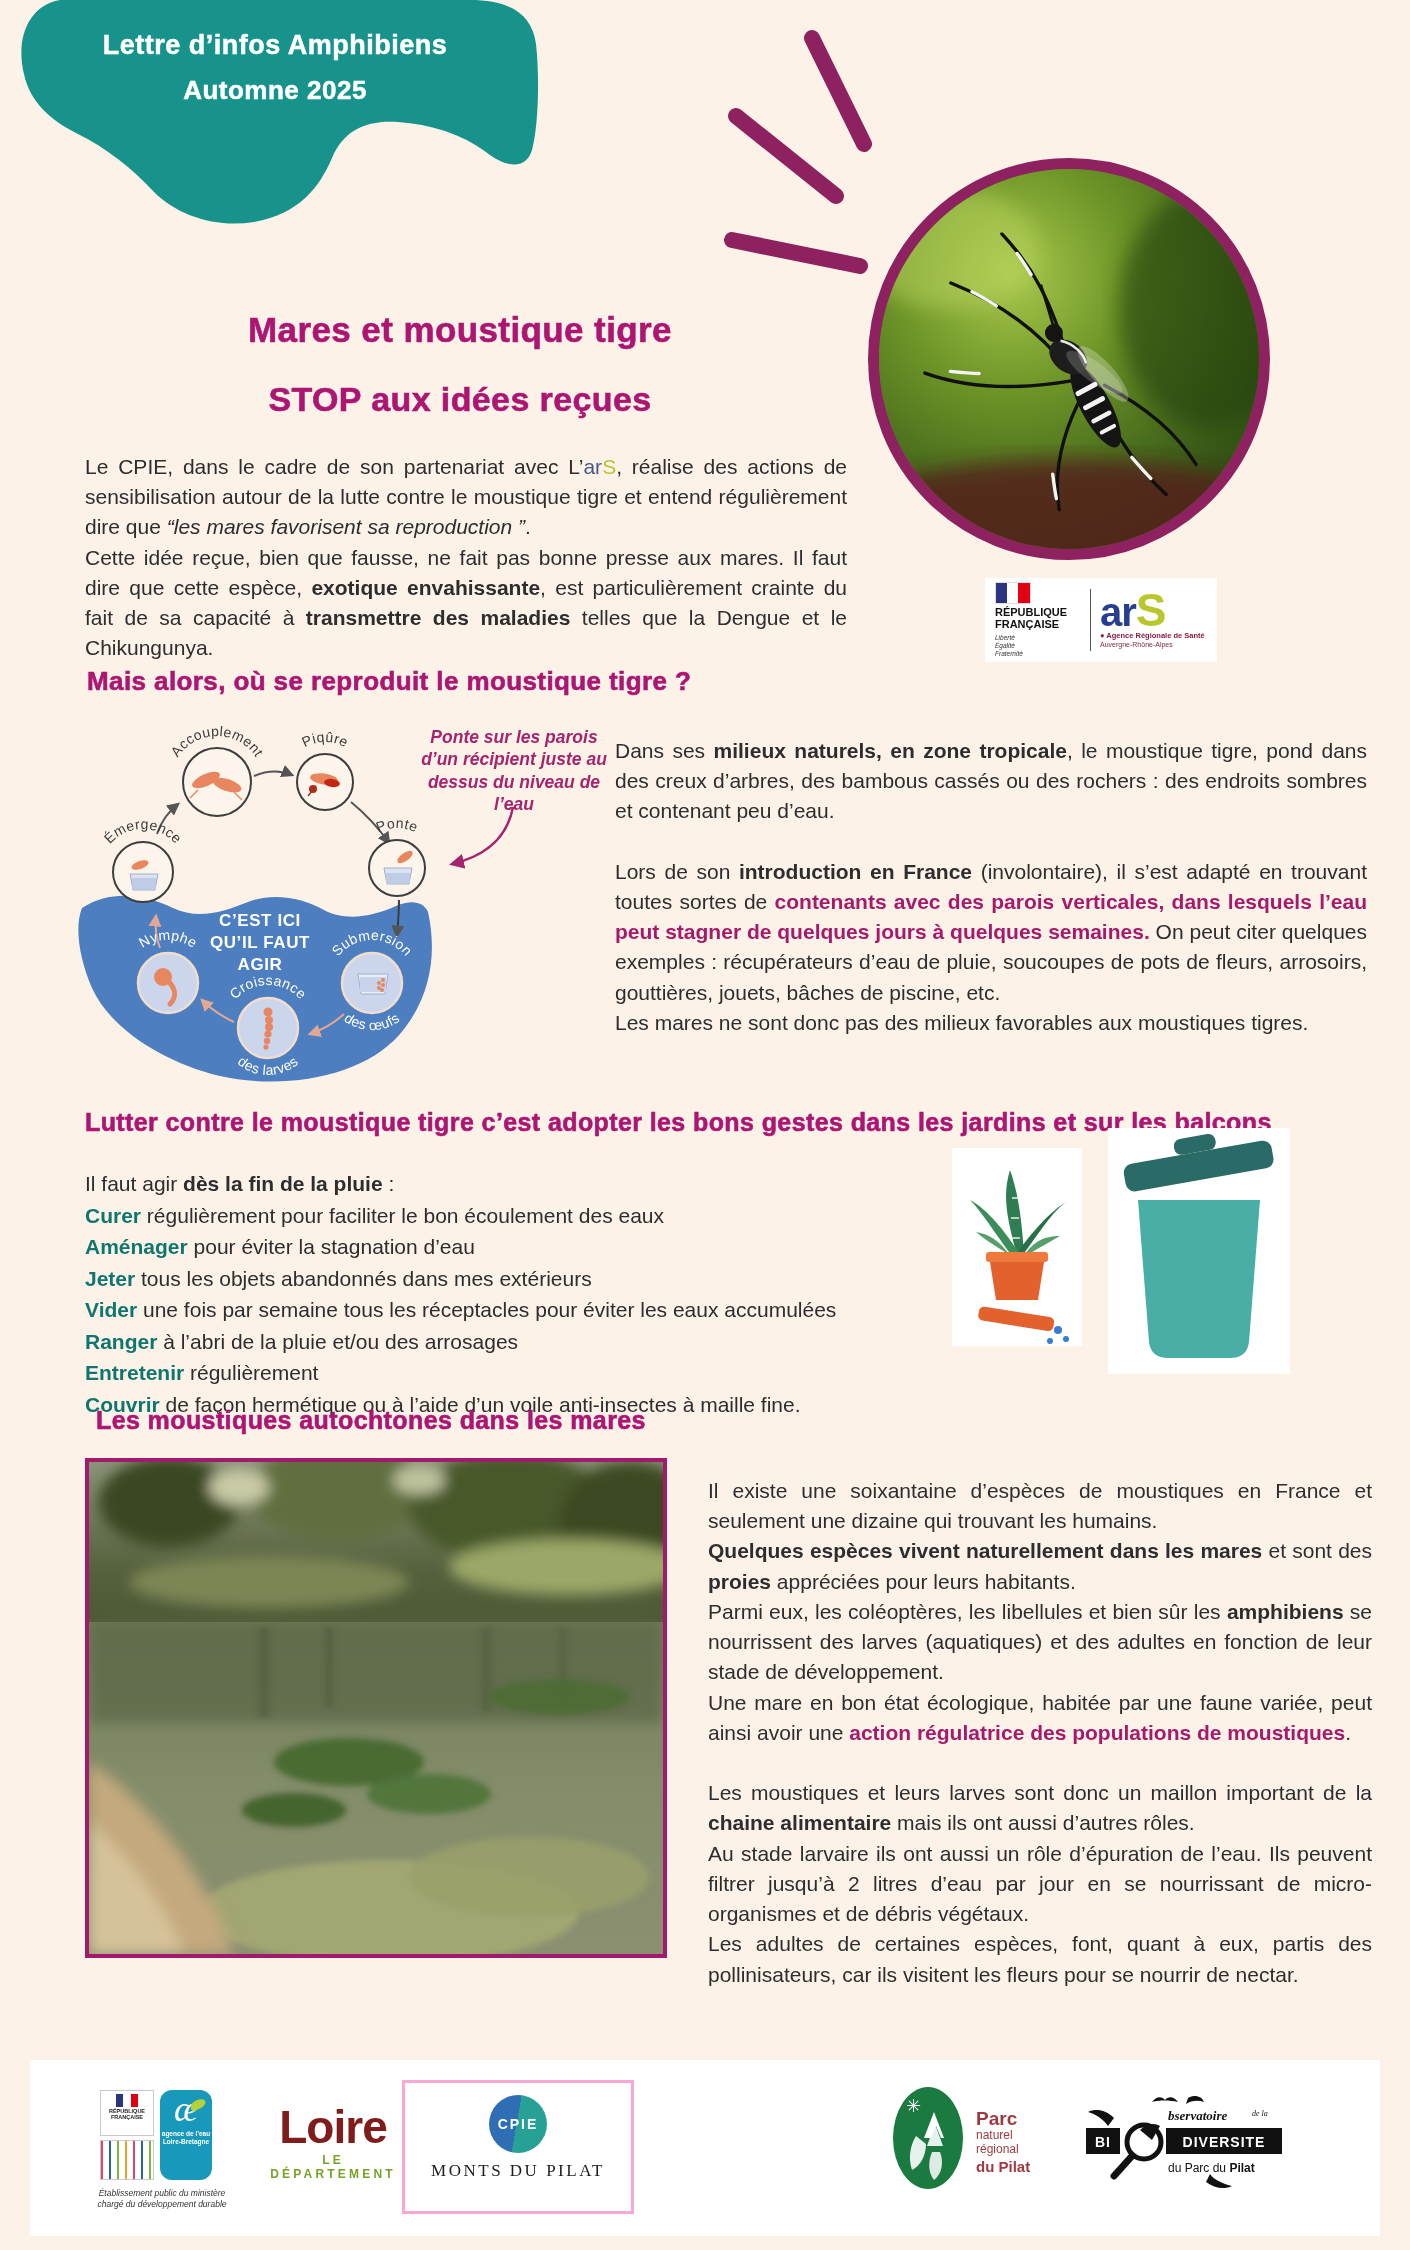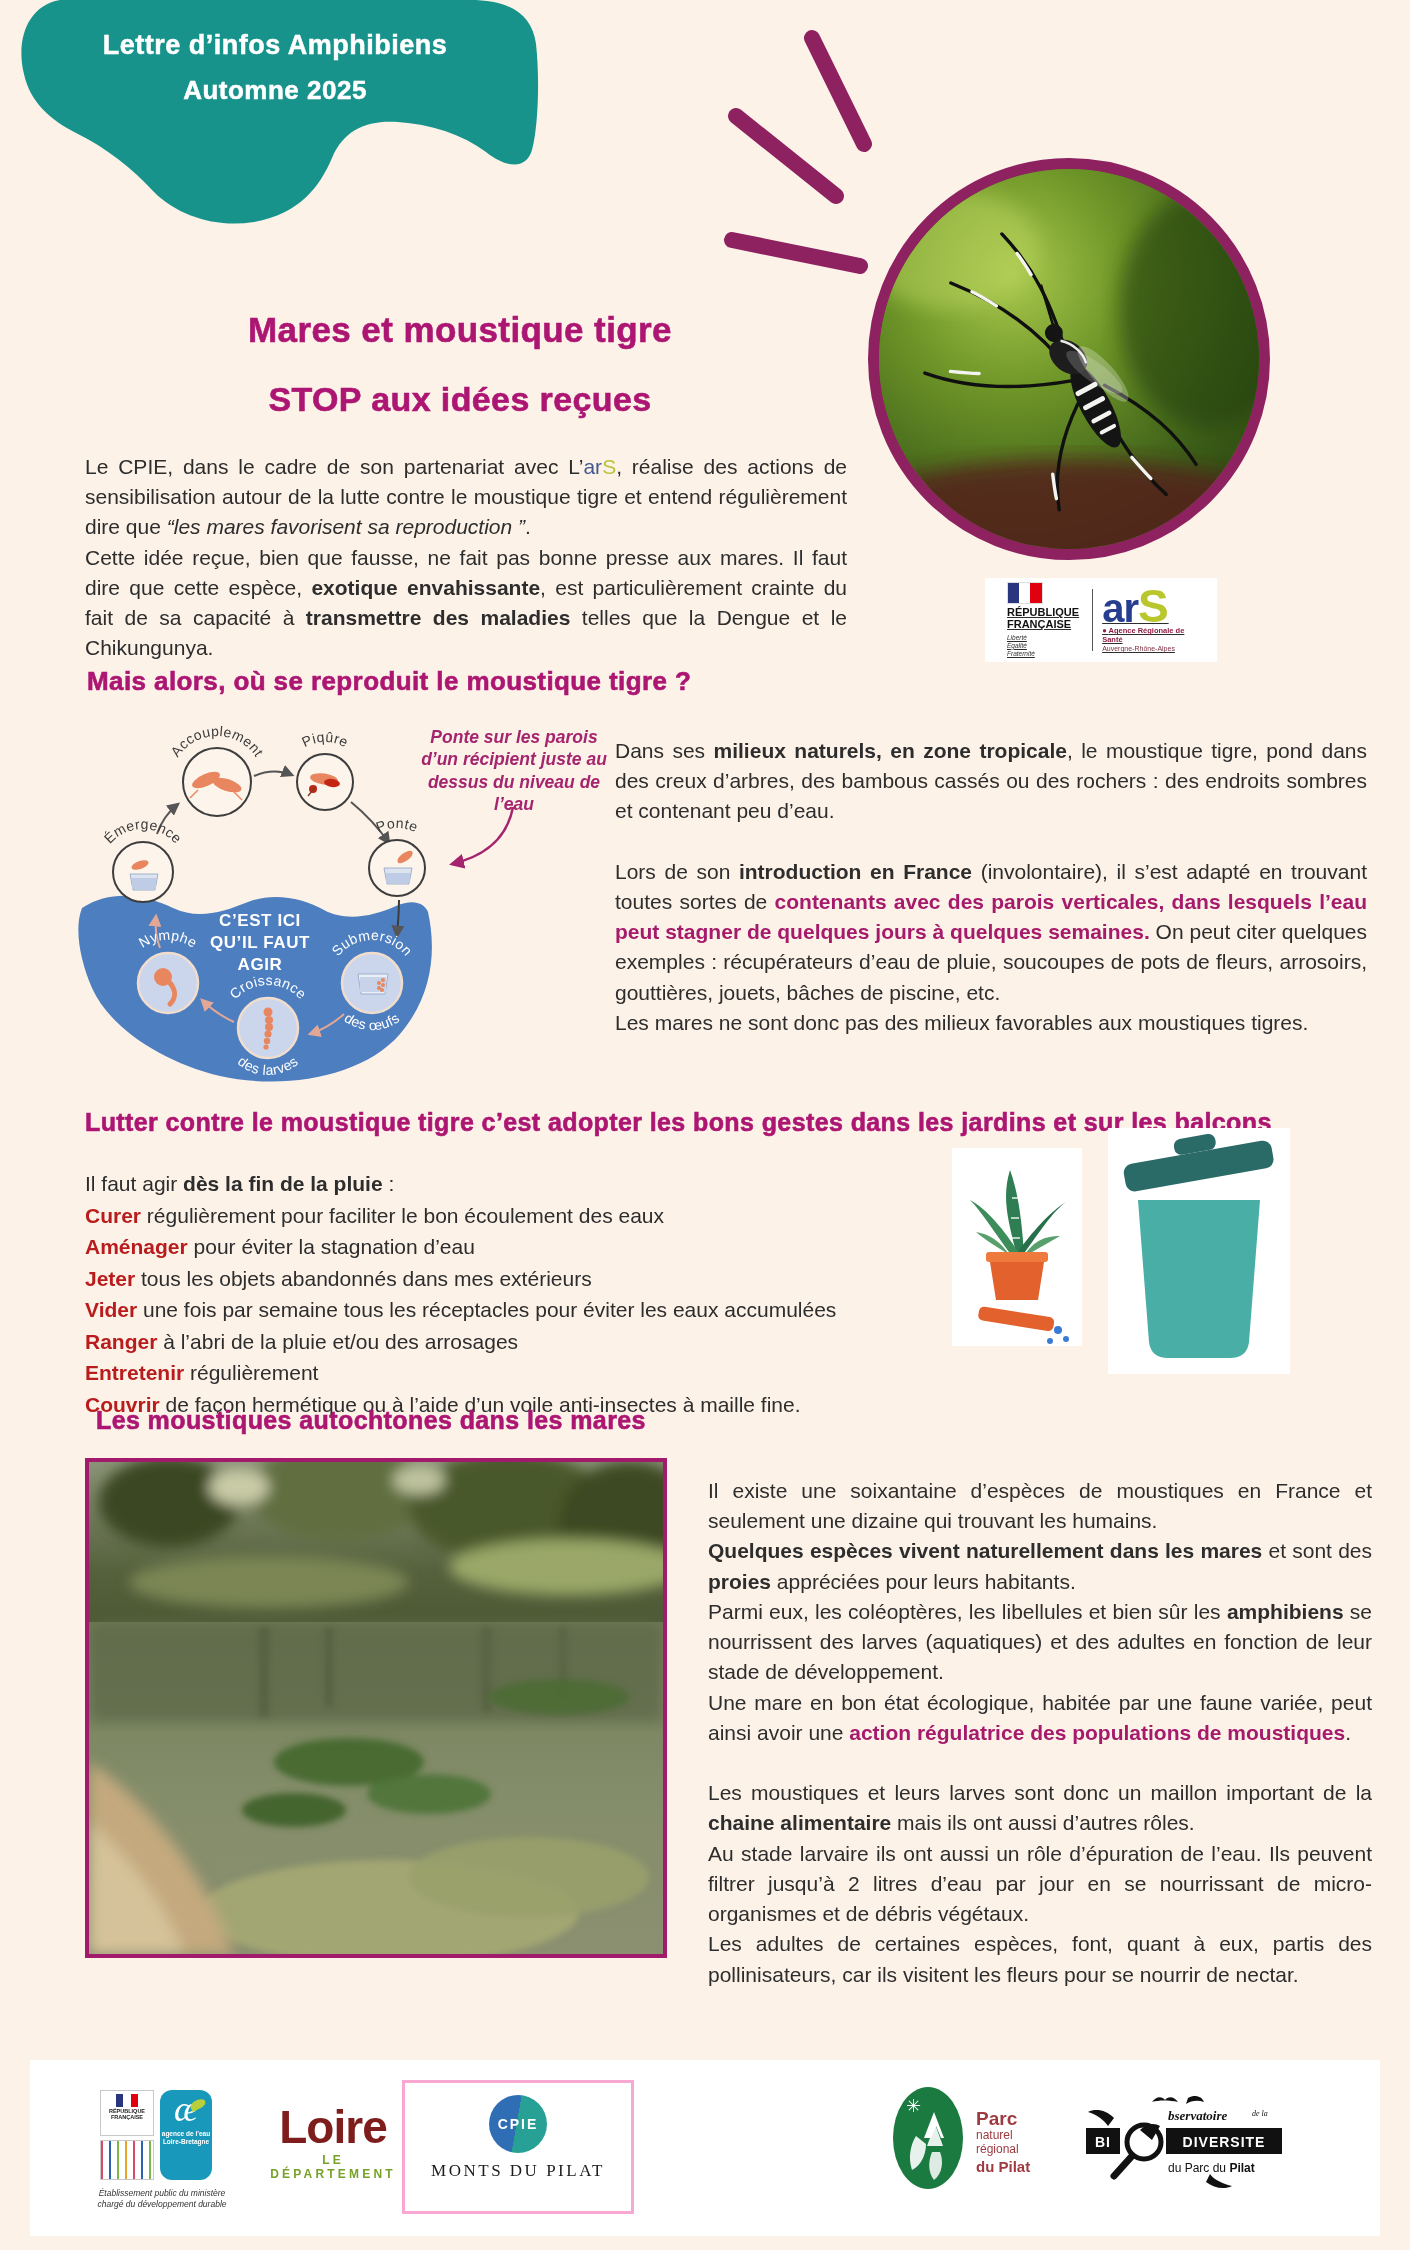--- a/index.html
+++ b/index.html
@@ -20,30 +20,30 @@
   .body-txt{font-size:21px;line-height:1.44;text-align:justify;}
   .body-txt p{margin:0;}
   .gap{margin-top:30px !important;}
   .b{font-weight:bold;}
   .i{font-style:italic;}
   .mag{color:#a51a6b;font-weight:bold;}
   .ars-ar{color:#44598f;}
   .ars-s{color:#b9c437;}
   
   .list-txt{font-size:21px;line-height:1.5;}
-  .kw{color:#b91c1c;font-weight:bold;}
+  .kw{color:#0f766e;font-weight:bold;}
   
   .annotation{font-size:17.5px;font-style:italic;font-weight:bold;color:#a5246e;
               text-align:center;line-height:1.28;}
   .dlab{font-size:14px;fill:#3c3c3c;letter-spacing:.4px;font-family:"Liberation Sans",sans-serif;}
   .dlab-w{fill:#ffffff;}
   .dcenter{font-size:17px;font-weight:bold;fill:#fff;letter-spacing:.6px;
            font-family:"Liberation Sans",sans-serif;}
   
-  .ars-card{background:#fff;display:flex;align-items:center;padding:8px 22px;box-sizing:border-box;text-decoration:underline;}
+  .ars-card{background:#fff;display:flex;align-items:center;padding:8px 10px;box-sizing:border-box;}
   .ars-left{width:86px;}
   .ars-flag{width:34px;height:20px;background:linear-gradient(to right,#2a3580 33%,#fff 33% 66%,#e1000f 66%);
             border:1px solid #ddd;margin-bottom:3px;}
   .ars-rf{font-size:11px;font-weight:bold;line-height:1.08;color:#111;}
   .ars-motto{font-size:6.5px;font-style:italic;color:#333;line-height:1.25;margin-top:3px;}
   .ars-sep{width:1px;height:62px;background:#555;margin:0 9px;}
   .ars-word{line-height:.8;}
   .ars-word .a1{font-size:40px;font-weight:bold;color:#273d8f;letter-spacing:-1px;}
   .ars-word .a2{font-size:46px;font-weight:bold;color:#b9c72c;}
   .ars-agency{font-size:7.5px;font-weight:bold;color:#8c1d44;margin-top:2px;}

